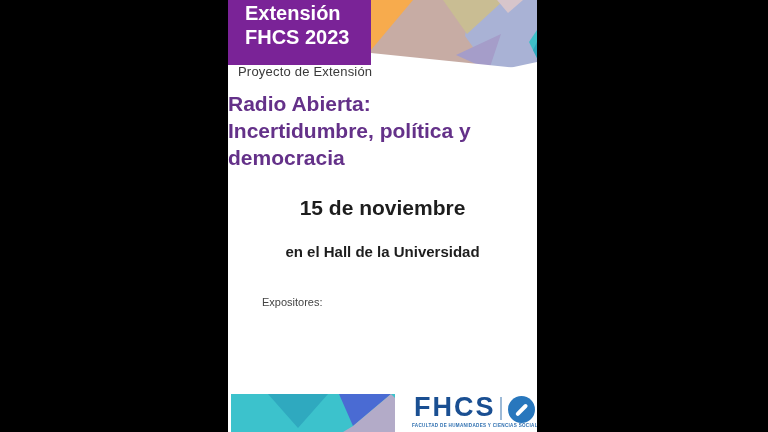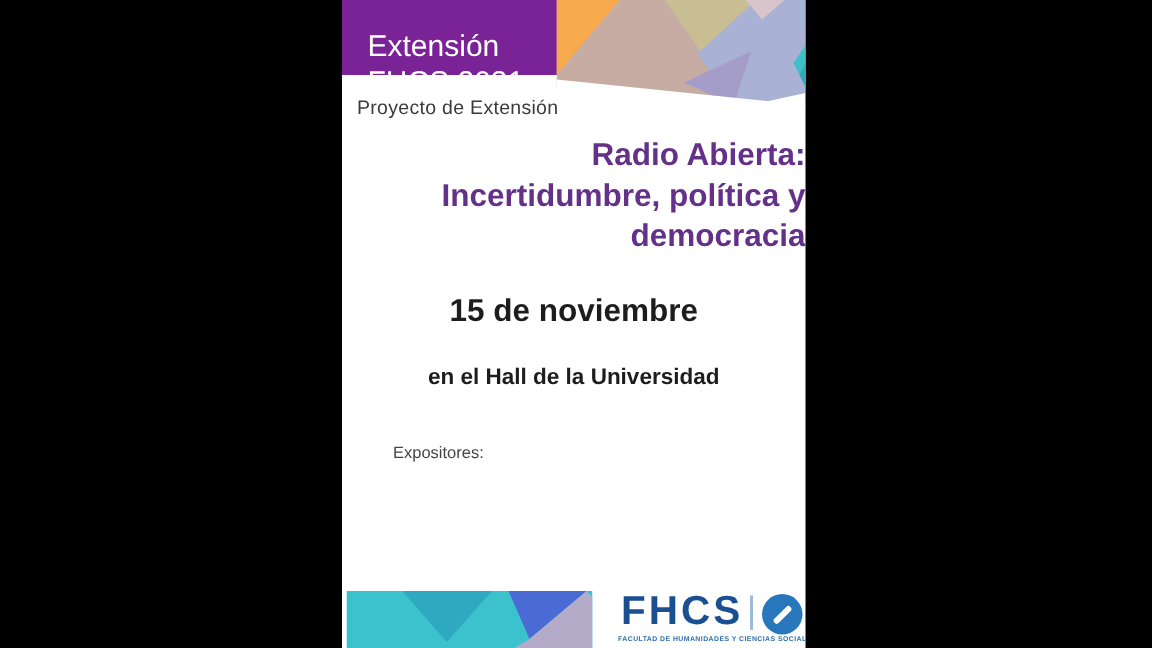--- a/index.html
+++ b/index.html
@@ -6,31 +6,31 @@
   *{box-sizing:border-box;}
   .stage{
     position:relative;width:768px;height:432px;background:#000;overflow:hidden;
     font-family:"Liberation Sans", sans-serif;
   }
   .flyer{
     position:absolute;left:228px;top:0;width:309px;height:432px;background:#ffffff;overflow:hidden;
   }
   
   .banner{
-    position:absolute;left:0;top:0;width:145px;height:50px;background:#7A2397;
-    color:#fff;font-weight:normal;font-size:20px;line-height:24px;
-    padding:19px 0 0 17px;letter-spacing:0;
+    position:absolute;left:0;top:0;width:145px;height:65px;background:#7A2397;
+    color:#fff;font-weight:bold;font-size:20px;line-height:24px;
+    padding:1px 0 0 17px;letter-spacing:0;
   }
   .header-art{position:absolute;left:143px;top:0;width:166px;height:72px;}
   
   .kicker{
     position:absolute;left:10px;top:64px;font-size:13px;color:#3A3A3A;letter-spacing:.2px;
   }
   .title{
-    position:absolute;left:0;right:0;top:90px;text-align:right;
+    position:absolute;left:0;right:0;top:90px;text-align:left;
     color:#643189;font-weight:bold;font-size:21px;line-height:27px;
   }
   .event{
     position:absolute;left:0;right:0;top:193px;text-align:center;color:#1D1D1D;font-weight:bold;
   }
   .event .date{font-size:21px;line-height:30px;}
   .event .time{font-size:15px;line-height:17px;margin-top:4px;}
   .event .place{font-size:15px;line-height:18px;margin-top:20px;}
   .speakers{
     position:absolute;left:34px;top:295px;font-size:11px;line-height:15px;color:#444444;
@@ -64,21 +64,21 @@
   }
 </style>
 </head>
 <body>
 
 <div class="stage">
   <div class="flyer">
 
     <div class="banner">
       <div>Extensión</div>
-      <div>FHCS  2031</div>
+      <div>FHCS  2023</div>
     </div>
 
     <svg class="header-art" viewBox="0 0 166 72" aria-hidden="true">
       <polygon points="0,0 110,0 140,72 0,58" fill="#C7ACA4"></polygon>
       <polygon points="100,0 166,0 166,62 120,72 94,36" fill="#A9B2D5"></polygon>
       <polygon points="85,55 130,34 118,70" fill="#A59DC9"></polygon>
       <polygon points="72,0 133,0 96,34" fill="#C9BD93"></polygon>
       <polygon points="126,0 152,0 137,13" fill="#D7C5CB"></polygon>
       <polygon points="0,0 42,0 0,50" fill="#F7AB4D"></polygon>
       <polygon points="158,42 166,30 166,58" fill="#3FC0C9"></polygon>

